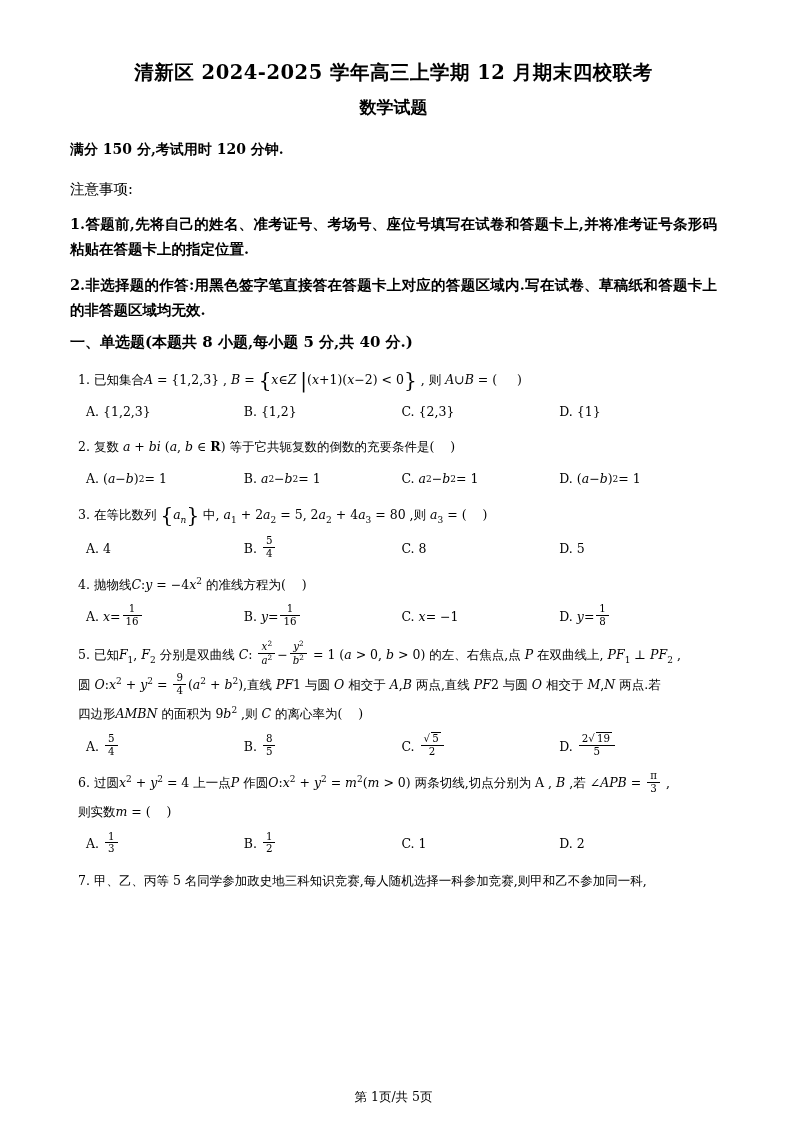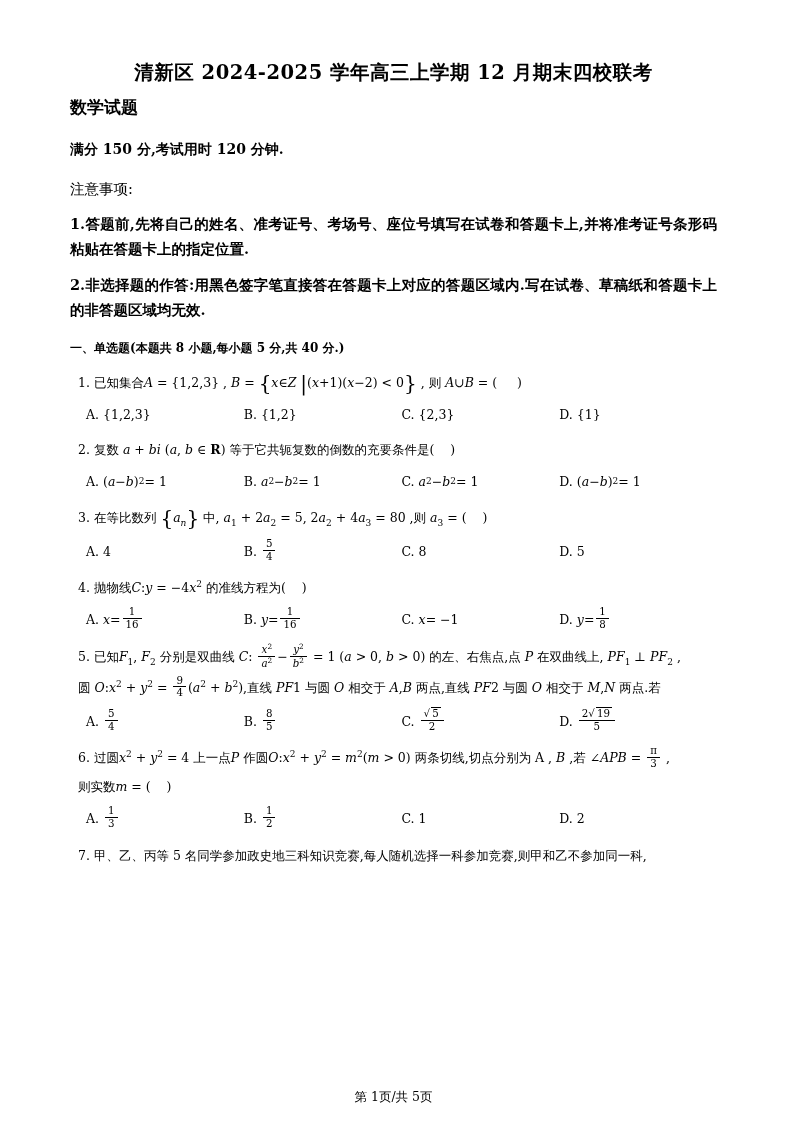--- a/index.html
+++ b/index.html
@@ -24,20 +24,21 @@
   }
   .doc-title {
     text-align: center;
     font-size: 19.5px;
     font-weight: bold;
     letter-spacing: 0.5px;
     margin-top: 10px;
     line-height: 1.5;
   }
   .doc-subtitle {
+    text-align: center;
     font-size: 17px;
     font-weight: bold;
     margin-top: 8px;
     line-height: 1.5;
   }
   .score-line {
     font-size: 14px;
     font-weight: bold;
     margin-top: 20px;
   }
@@ -47,23 +48,23 @@
     line-height: 1.6;
   }
   .notice-item {
     font-size: 14.5px;
     margin-top: 10px;
     line-height: 1.75;
     text-align: justify;
     font-weight: bold;
   }
   .section-head {
-    font-size: 12px;
-    font-weight: bold;
-    margin-top: 16px;
+    font-size: 15px;
+    font-weight: bold;
+    margin-top: 8px;
     line-height: 1.7;
   }
   .q {
     margin-top: 12px;
     font-size: 12.5px;
     line-height: 1.9;
     padding-left: 8px;
   }
   .q-stem {
     display: block;
@@ -235,20 +236,23 @@
           <span class="num"><span class="mono-i">y</span><sup>2</sup></span>
           <span class="den"><span class="mono-i">b</span><sup>2</sup></span>
         </span> = 1 (<span class="mono-i">a</span> &gt; 0, <span class="mono-i">b</span> &gt; 0) 的左、右焦点,点 <span class="mono-i">P</span> 在双曲线上, <span class="mono-i">PF</span><sub>1</sub> ⊥ <span class="mono-i">PF</span><sub>2</sub> ,
     </span>
     <span class="q-stem q5-line">
       圆 <span class="mono-i">O</span>:<span class="mono-i">x</span><sup>2</sup> + <span class="mono-i">y</span><sup>2</sup> = <span class="frac">
           <span class="num">9</span>
           <span class="den">4</span>
         </span>(<span class="mono-i">a</span><sup>2</sup> + <span class="mono-i">b</span><sup>2</sup>),直线 <span class="mono-i">PF</span>1 与圆 <span class="mono-i">O</span> 相交于 <span class="mono-i">A</span>,<span class="mono-i">B</span> 两点,直线 <span class="mono-i">PF</span>2 与圆 <span class="mono-i">O</span> 相交于 <span class="mono-i">M</span>,<span class="mono-i">N</span> 两点.若
     </span>
+    <span class="q-stem q5-line">
+      四边形<span class="mono-i">AMBN</span> 的面积为 9<span class="mono-i">b</span><sup>2</sup> ,则 <span class="mono-i">C</span> 的离心率为(&nbsp;&nbsp;&nbsp;&nbsp;)
+    </span>
     <div class="opts">
       <div class="opt">
           <span class="lab">A.</span>
           <span class="frac">
             <span class="num">5</span>
             <span class="den">4</span>
           </span>
         </div>
       <div class="opt">
           <span class="lab">B.</span>

